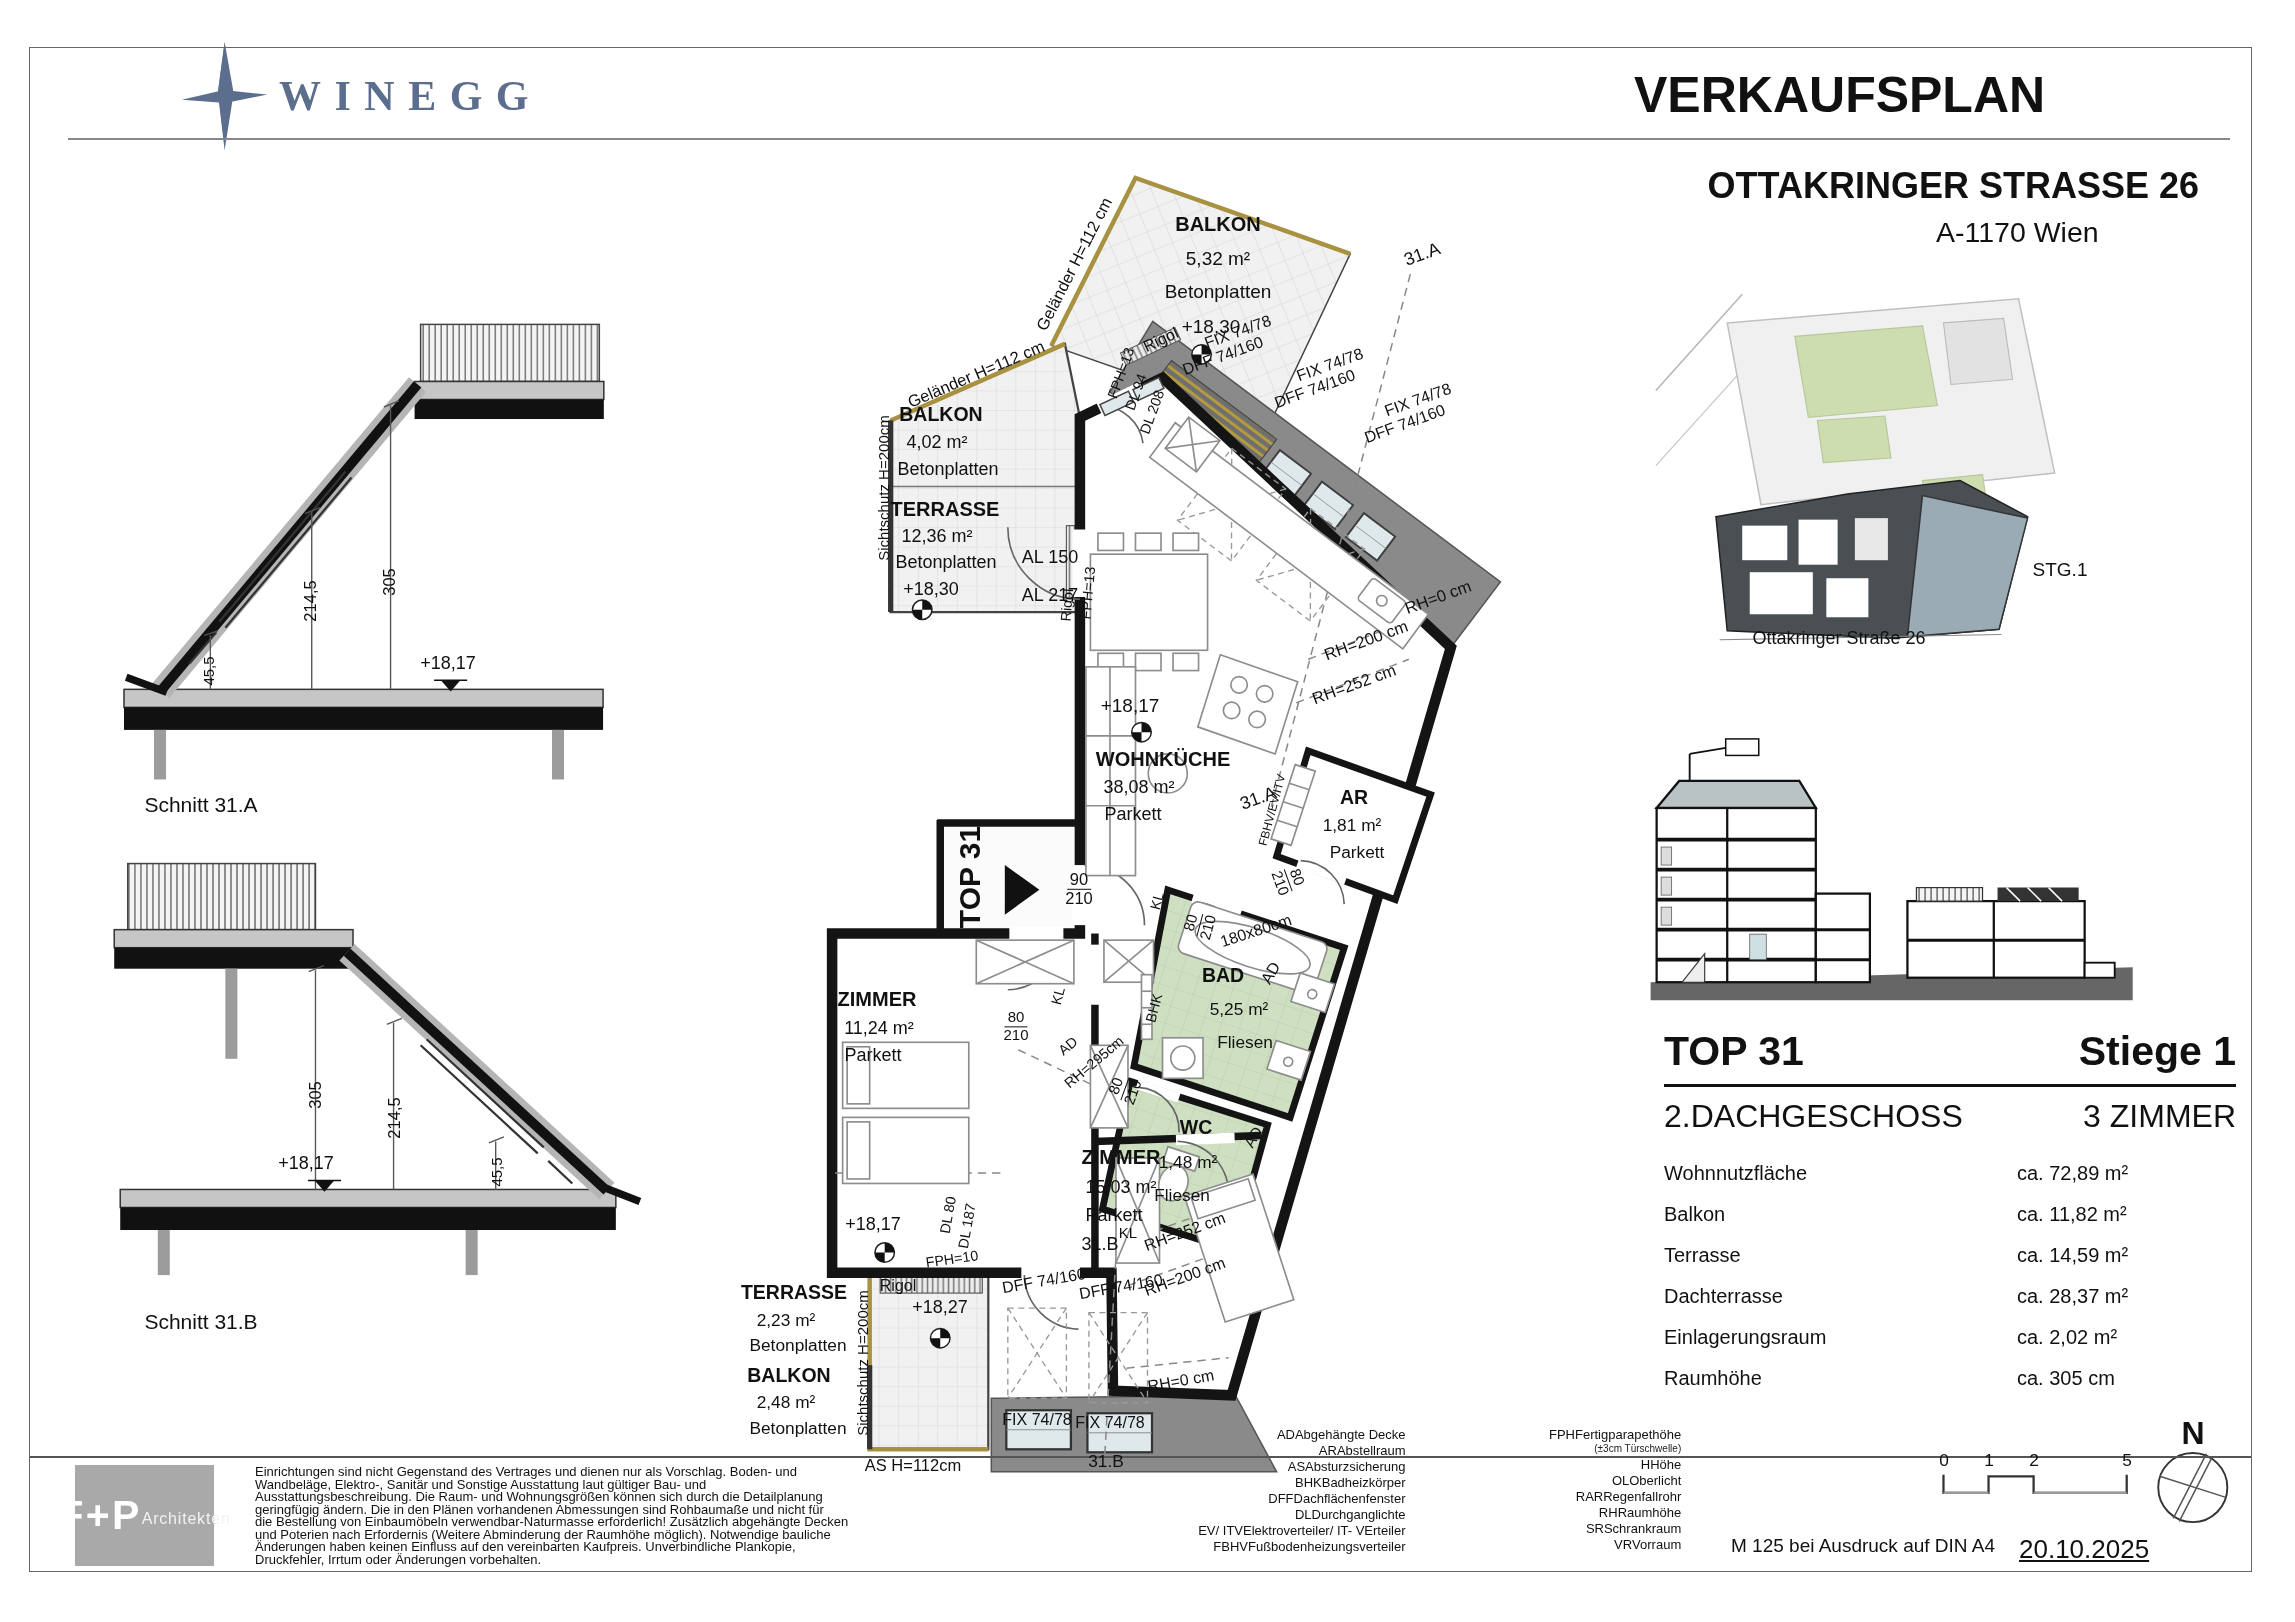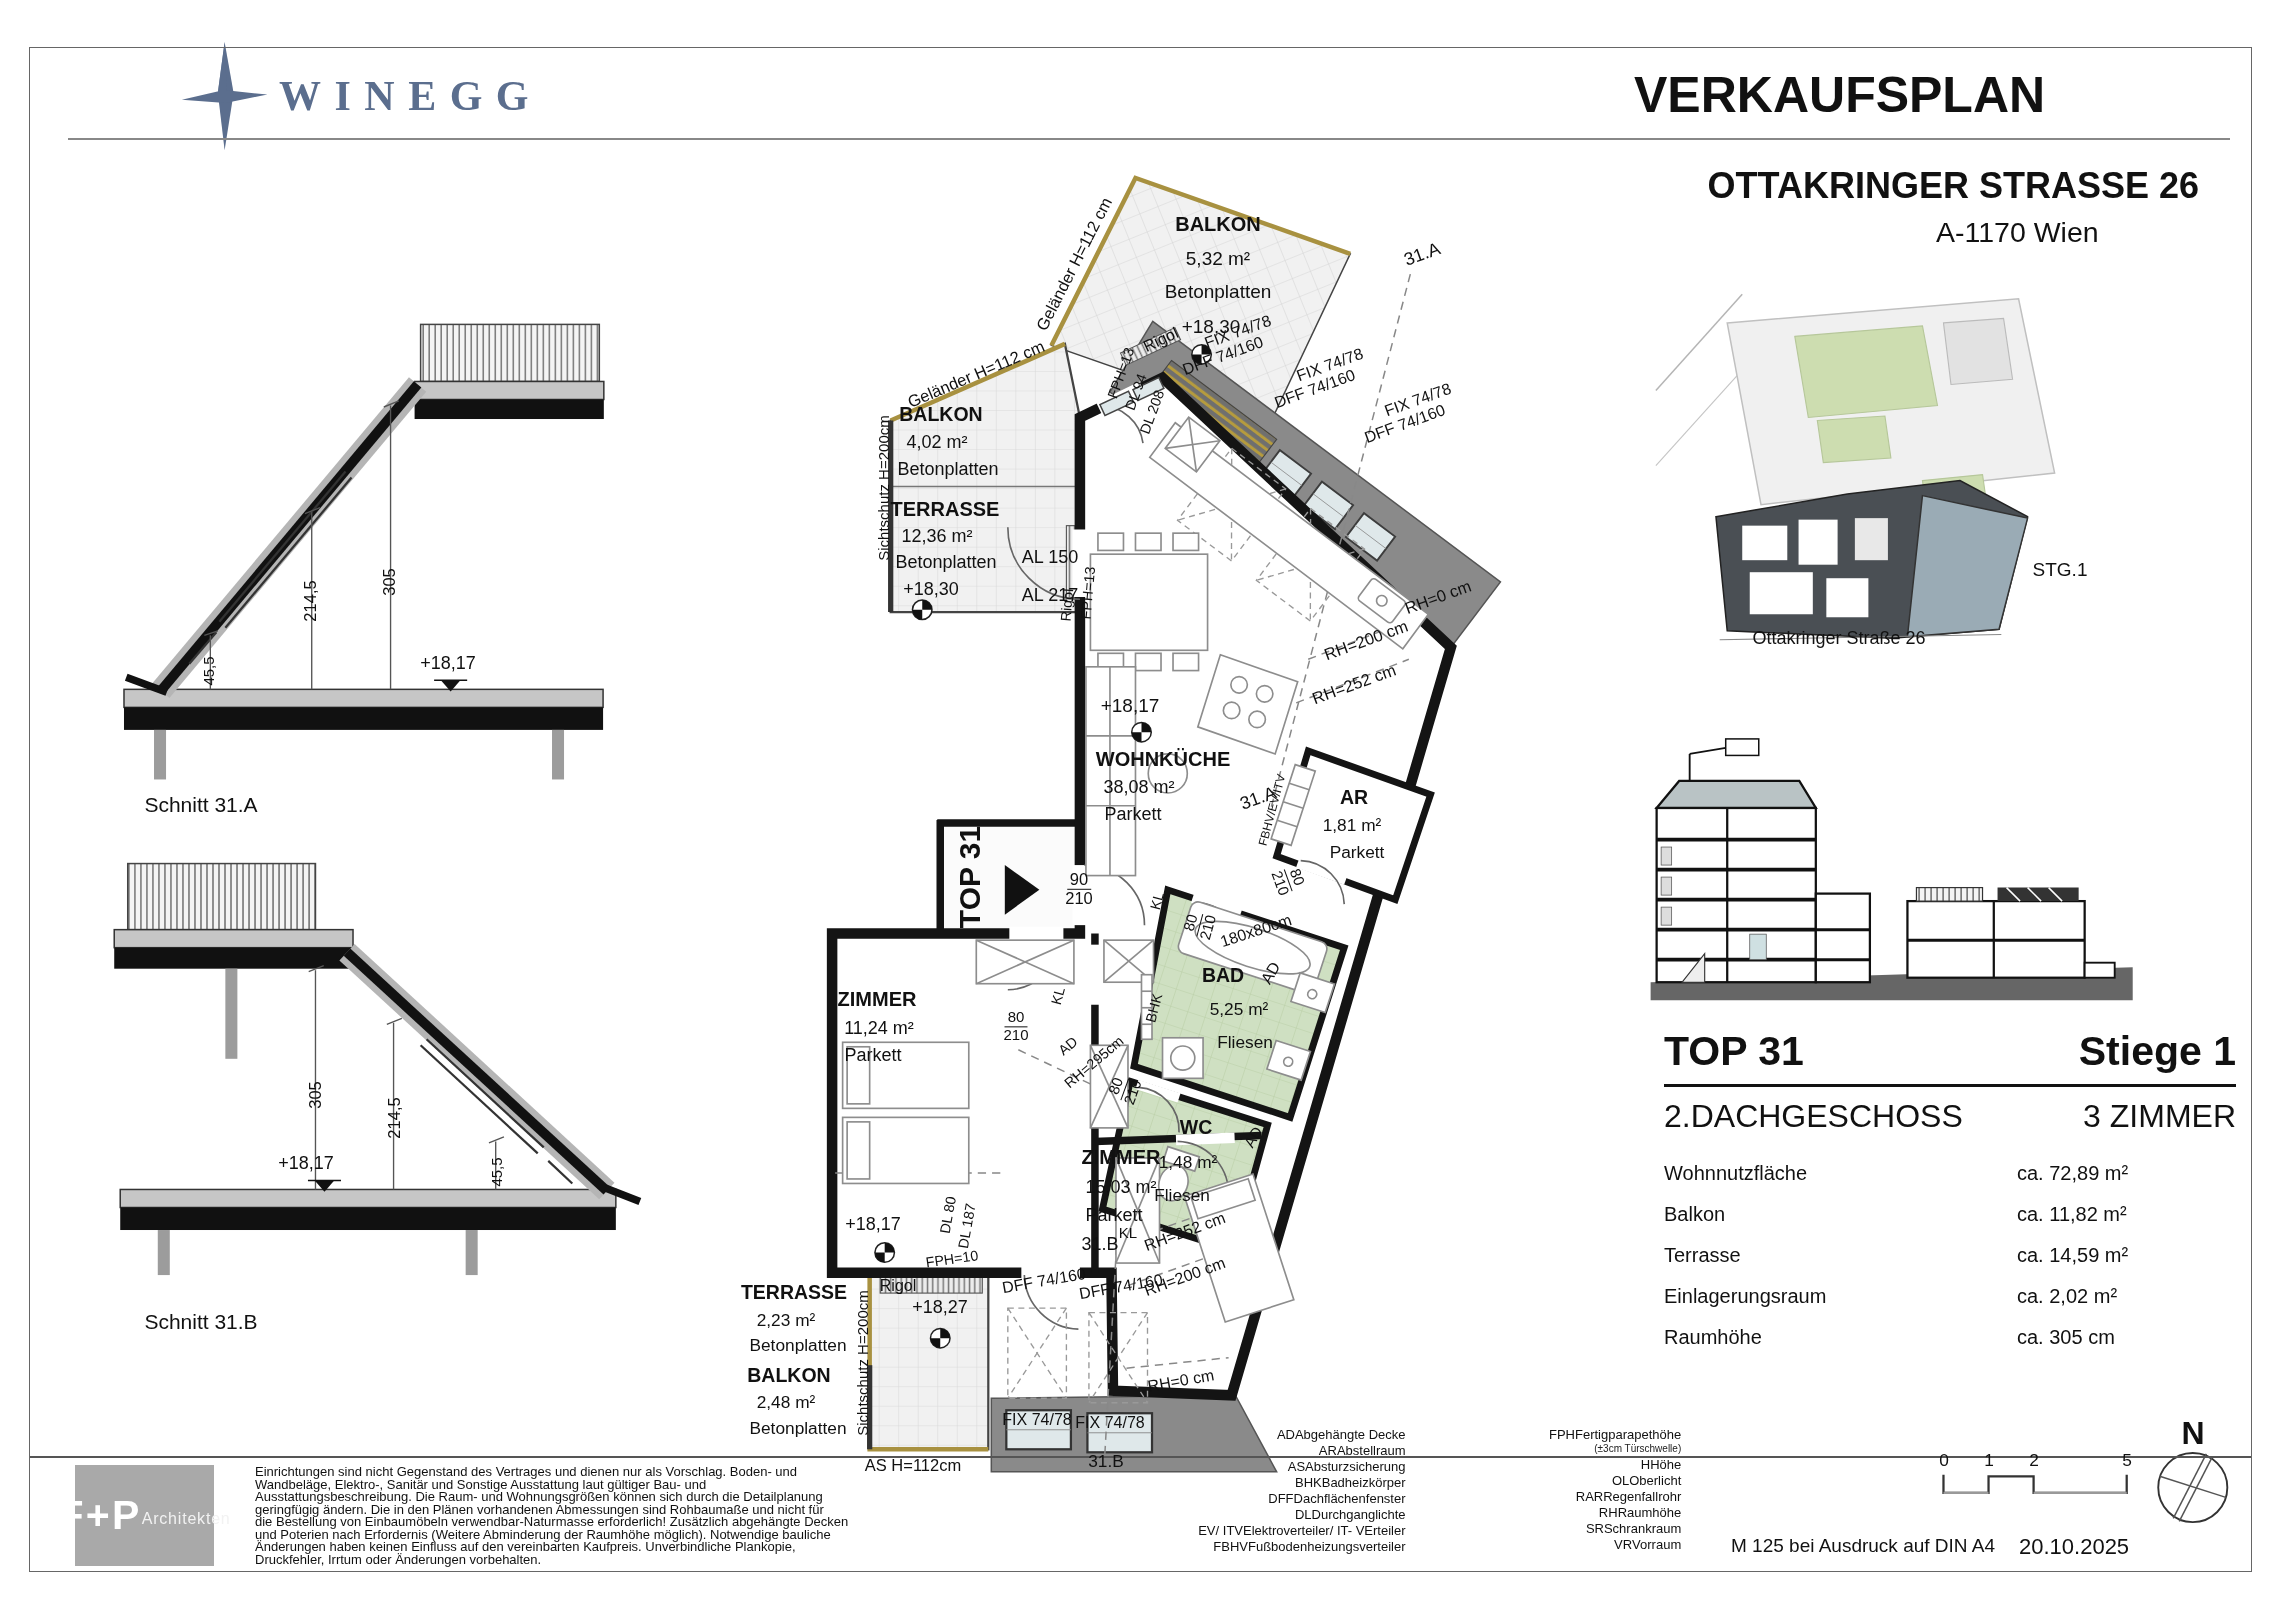--- a/index.html
+++ b/index.html
@@ -32,21 +32,21 @@
   #sep2{position:absolute;left:28.5px;top:1456px;width:2223px;height:1.5px;background:#555;}
   #disclaimer{position:absolute;left:255px;top:1466px;font-size:13px;line-height:12.5px;white-space:nowrap;}
   .lg-col{position:absolute;top:1427px;font-size:13px;text-align:right;}
   #legend-col1{left:1164px;}
   #legend-col2{left:1506px;}
   .lg-row{height:16px;white-space:nowrap;}
   .lg-abbr{display:inline-block;width:79px;}
   #legend-col2 .lg-abbr{width:69px;}
   .lg-note{height:13.5px;font-size:10px;margin-left:69px;color:#222;}
   #mtext{position:absolute;left:1731px;top:1535px;font-size:19px;}
-  #datetext{position:absolute;left:2019px;top:1534px;font-size:22px;}
+  #datetext{position:absolute;left:2019px;top:1534px;font-size:26px;text-decoration:underline;}
   .scale-num{position:absolute;font-size:17.3px;transform:translate(-50%,-50%);}
   #north-n{position:absolute;left:2193px;top:1433px;font-size:32px;font-weight:bold;transform:translate(-50%,-50%);}
   
   .lbl{position:absolute;white-space:nowrap;line-height:1;color:#111;}
   .lbl.b{font-weight:bold;}
   .fr{display:inline-flex;flex-direction:column;align-items:center;line-height:1.05;}
   .fr .fr-t{border-bottom:1.5px solid #111;padding:0 3px 0.8px 3px;}
 </style>
 </head>
 <body>
@@ -467,20 +467,24 @@
           <span class="l">Wohnnutzfläche</span>
           <span class="v">ca. 72,89 m²</span>
         </div>
         <div class="info-row">
           <span class="l">Balkon</span>
           <span class="v">ca. 11,82 m²</span>
         </div>
         <div class="info-row">
           <span class="l">Terrasse</span>
           <span class="v">ca. 14,59 m²</span>
+        </div>
+        <div class="info-row">
+          <span class="l">Dachterrasse</span>
+          <span class="v">ca. 28,37 m²</span>
         </div>
         <div class="info-row">
           <span class="l">Einlagerungsraum</span>
           <span class="v">ca. 2,02 m²</span>
         </div>
         <div class="info-row">
           <span class="l">Raumhöhe</span>
           <span class="v">ca. 305 cm</span>
         </div>
       </div>

